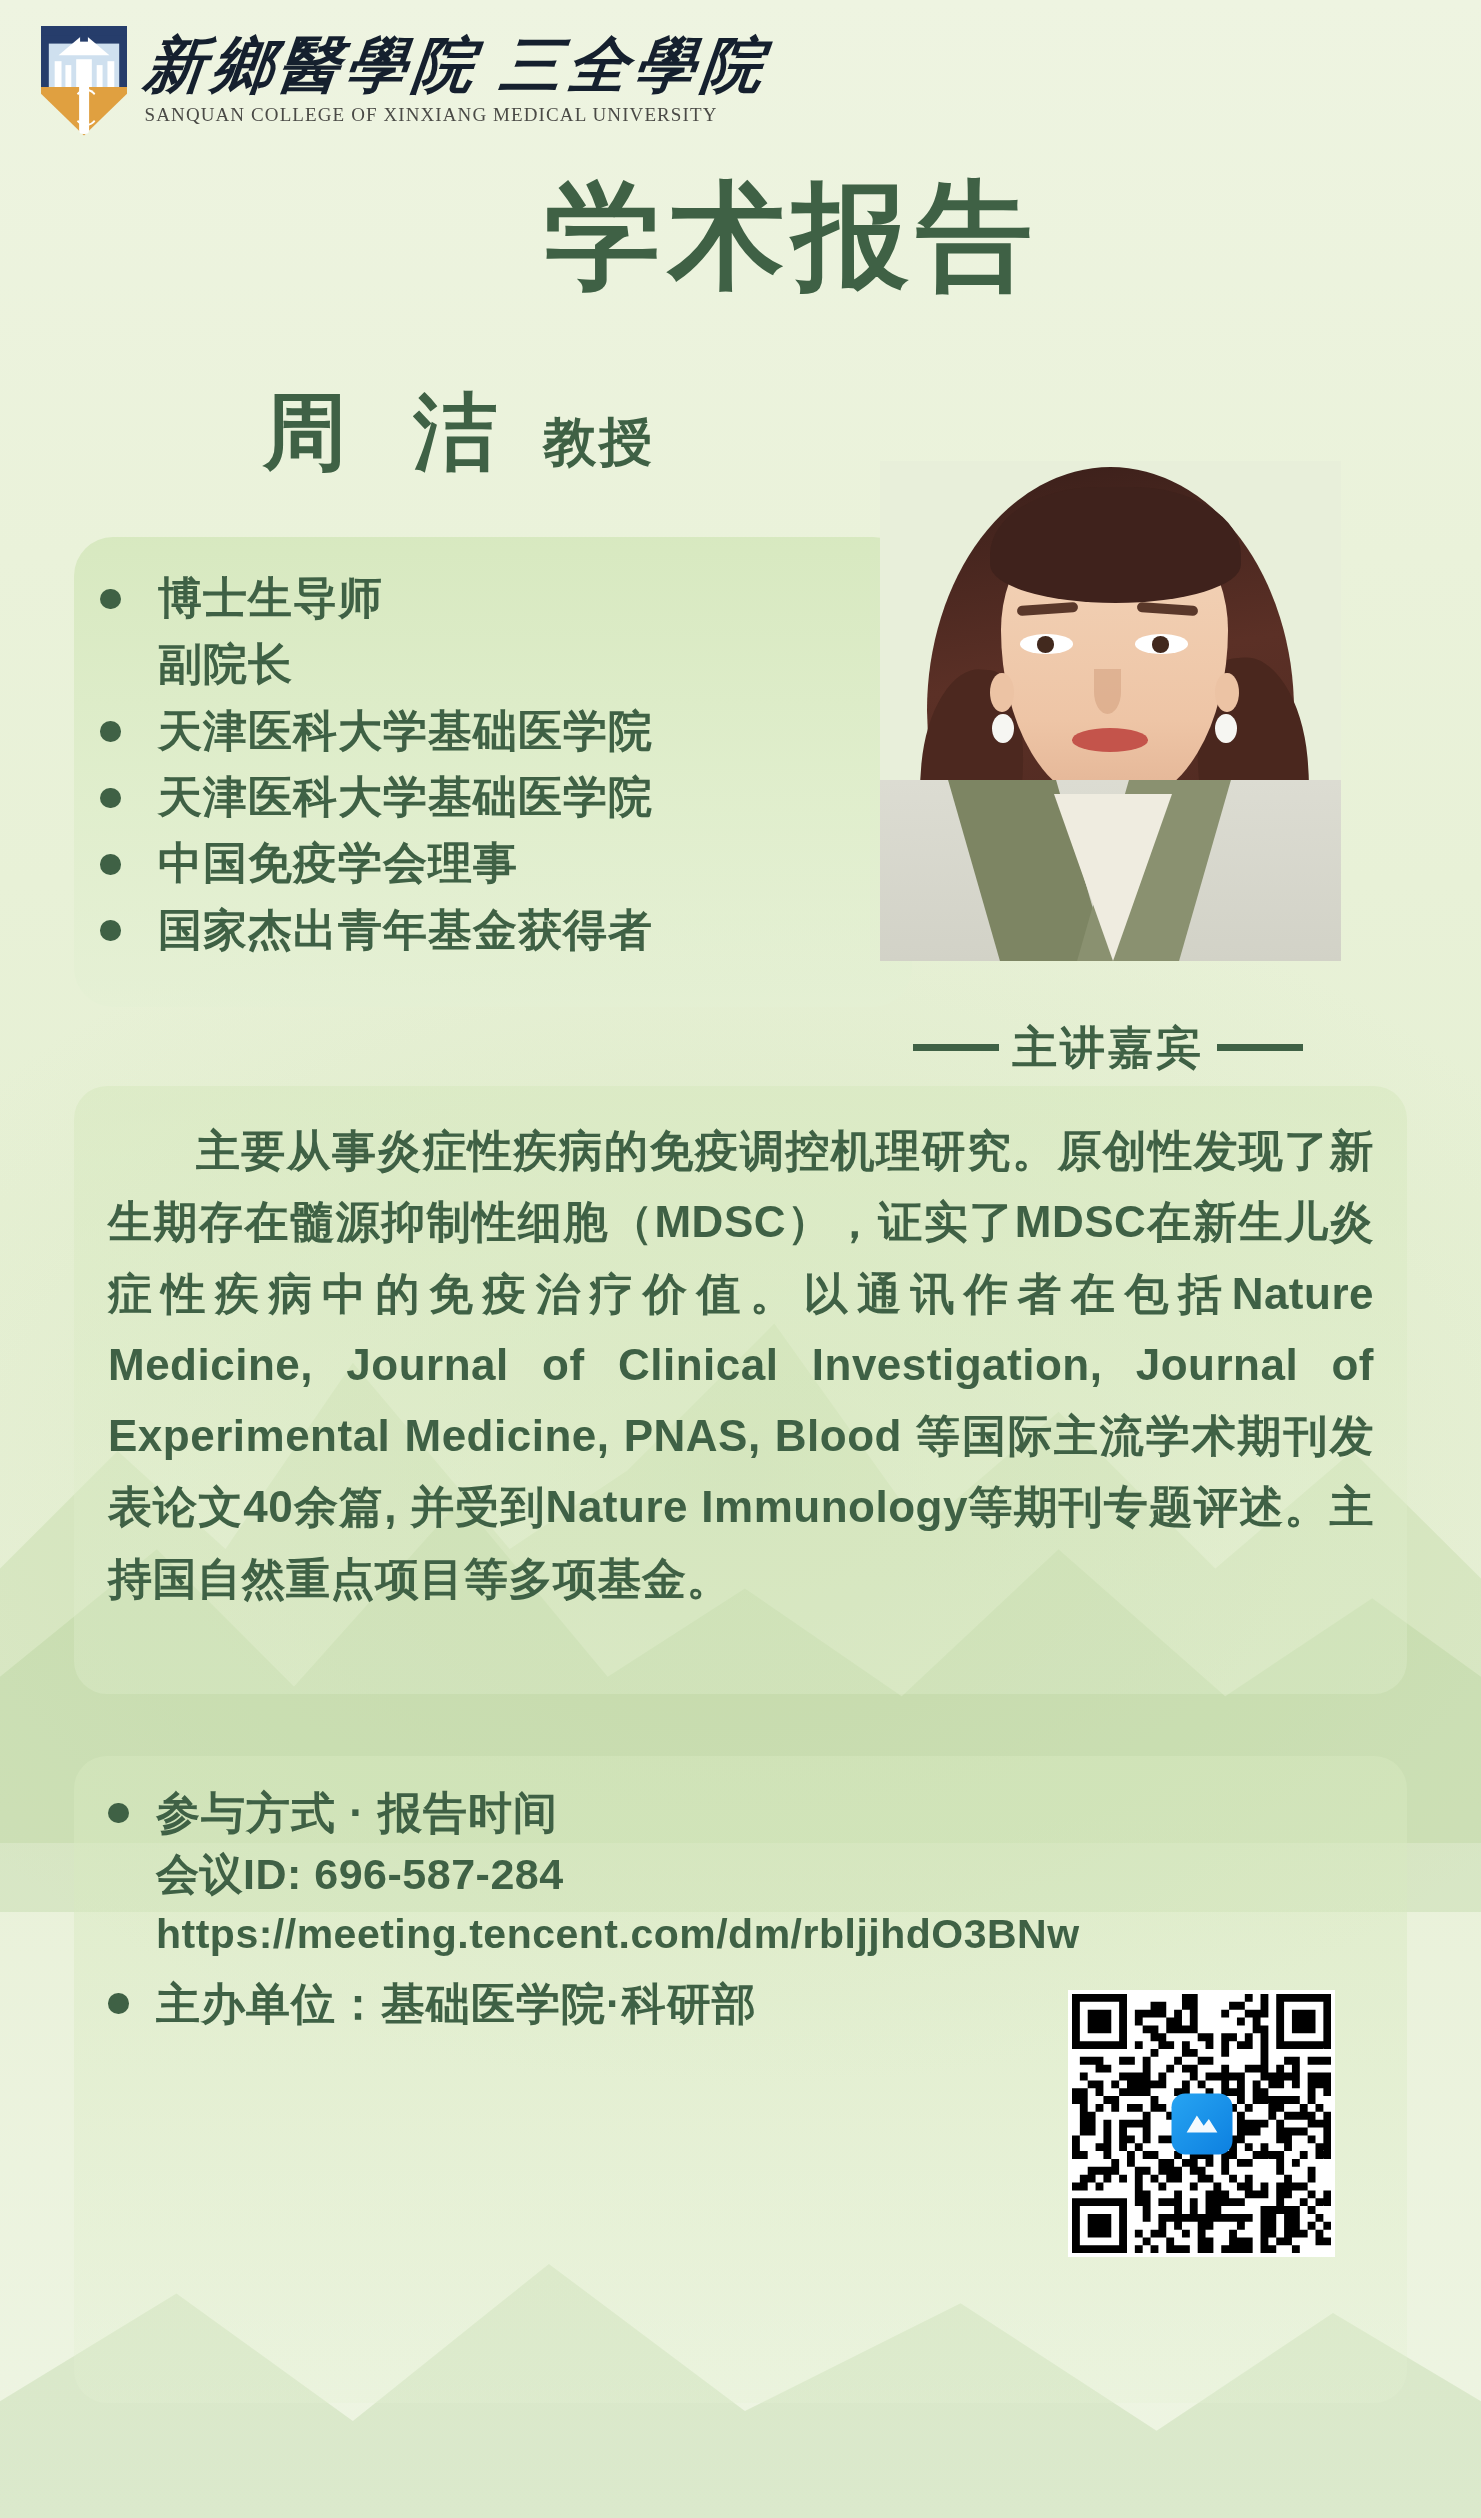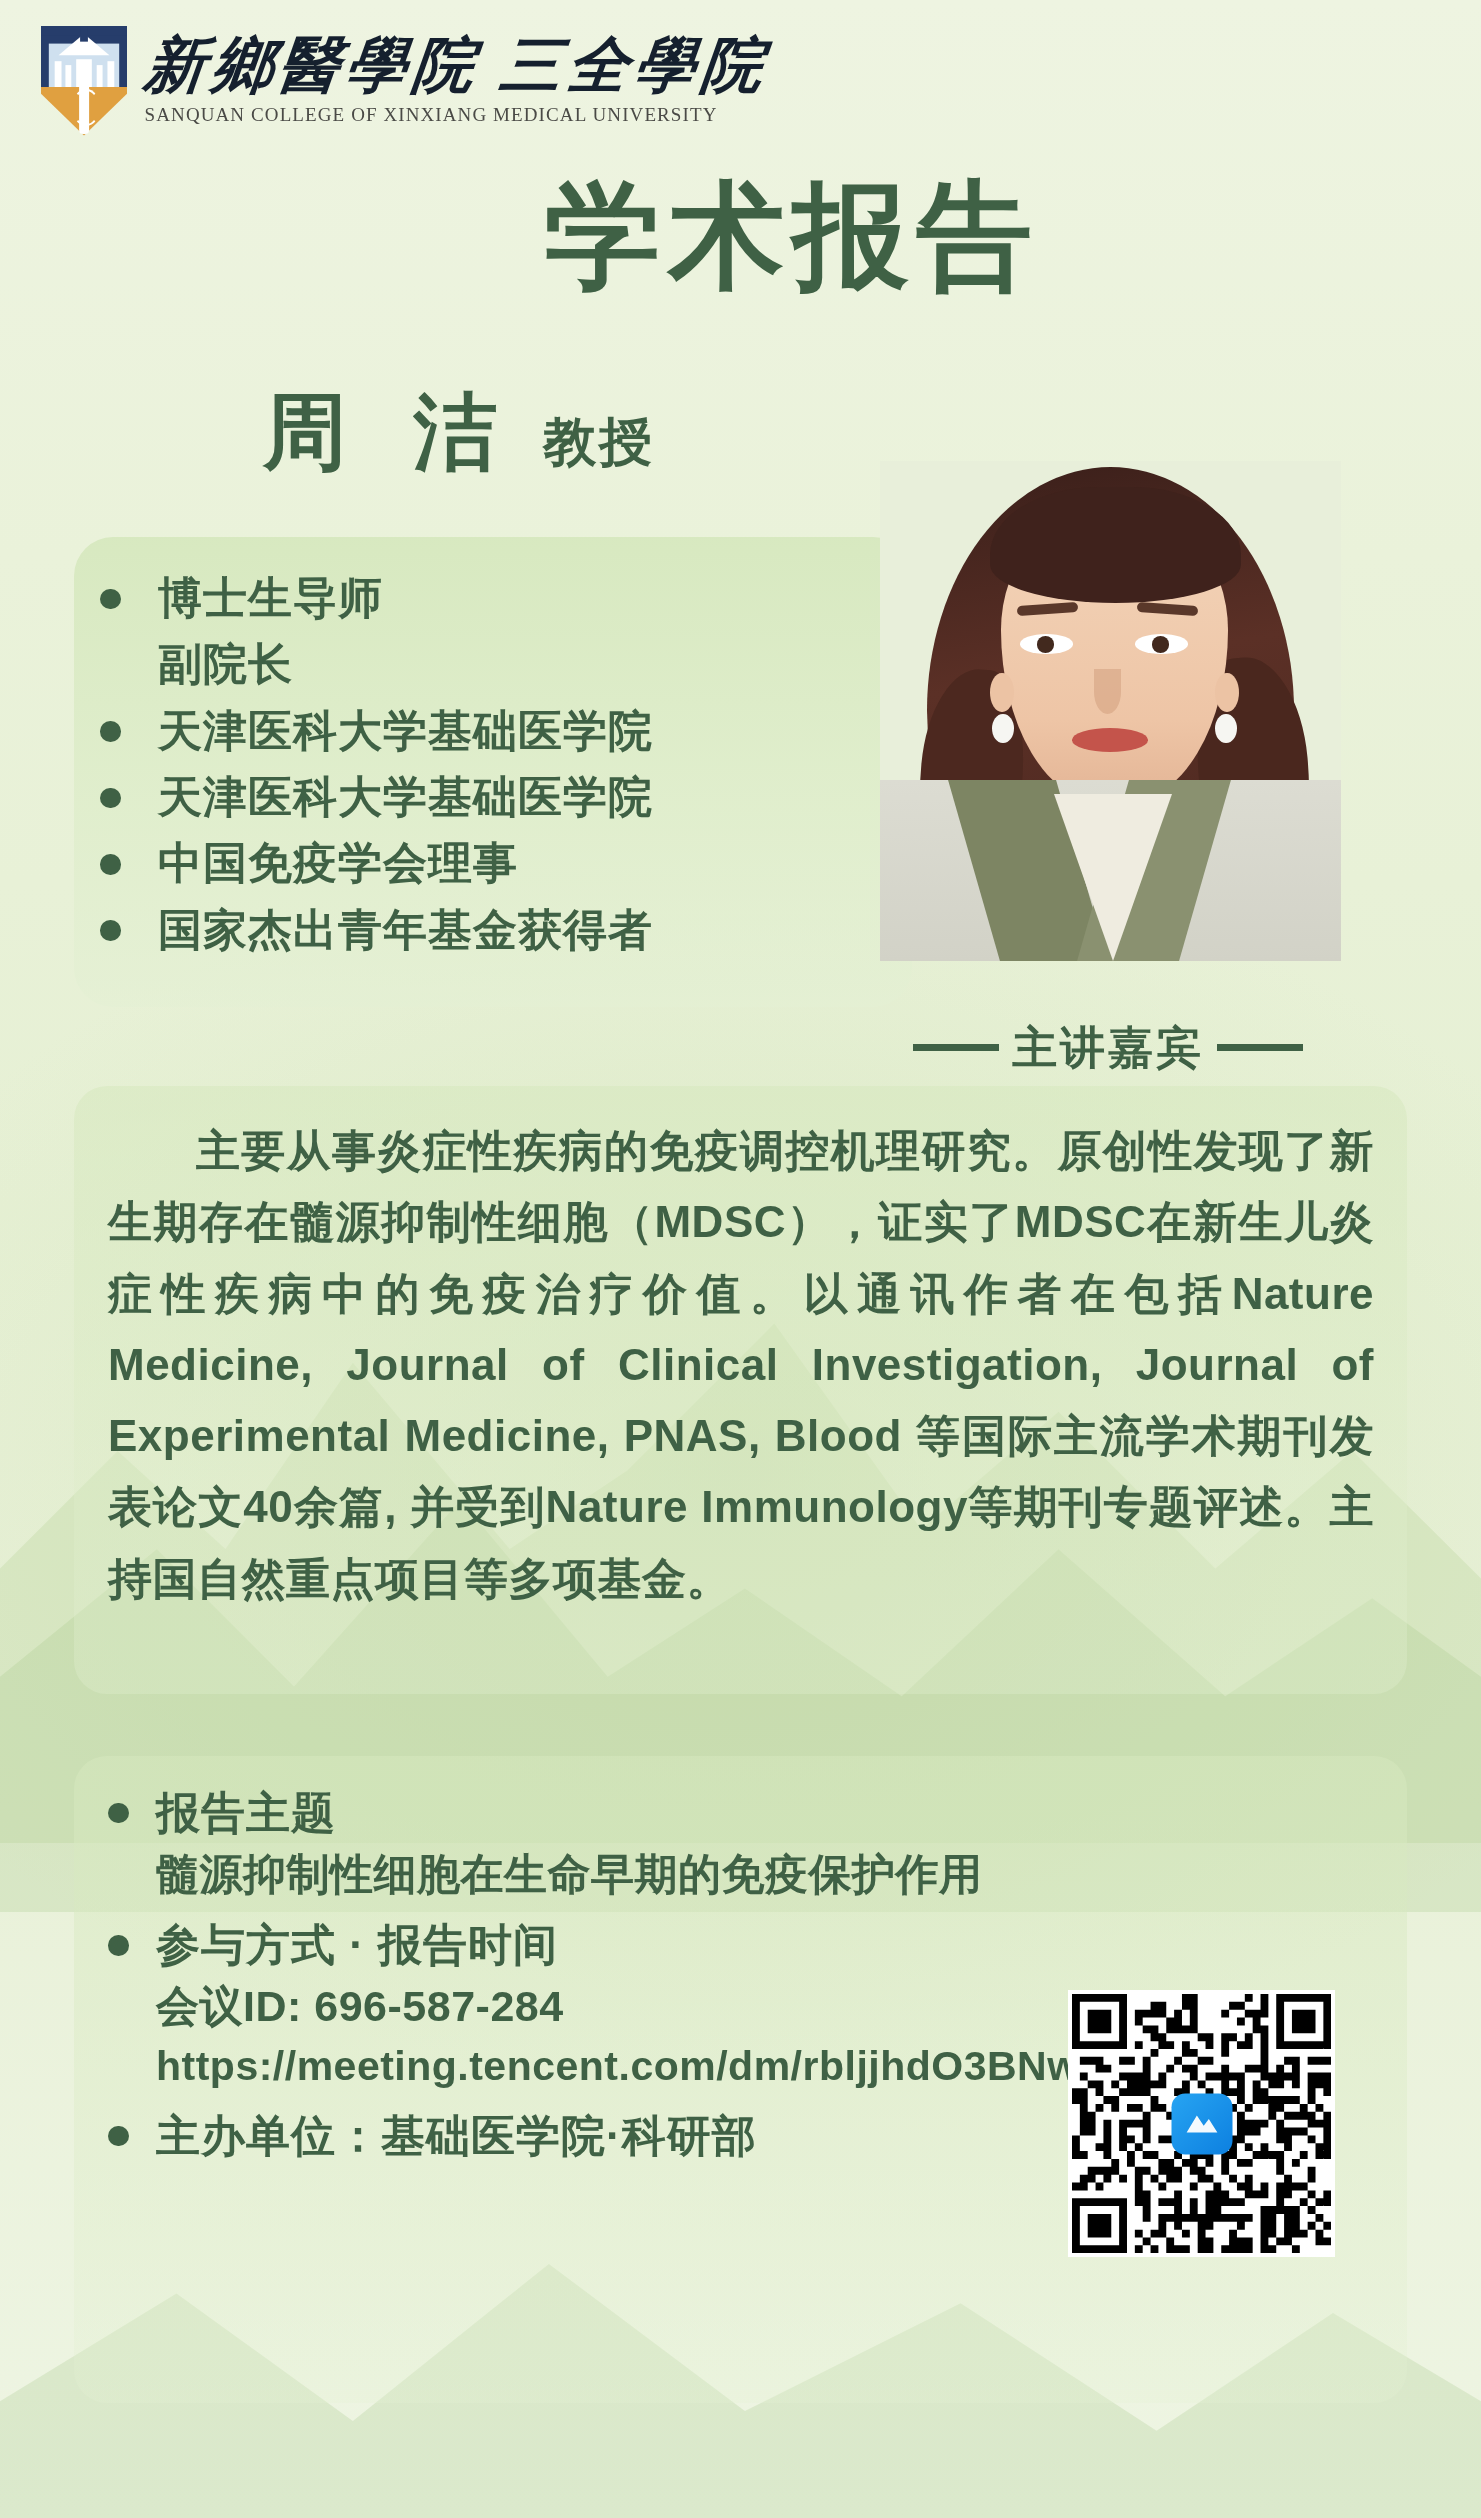--- a/index.html
+++ b/index.html
@@ -289,27 +289,20 @@
     <span class="guest-label">主讲嘉宾</span>
     <span class="g-line"></span>
   </div>
 
   <div class="bio-card"></div>
   <div class="bio-text">主要从事炎症性疾病的免疫调控机理研究。原创性发现了新生期存在髓源抑制性细胞（MDSC），证实了MDSC在新生儿炎症性疾病中的免疫治疗价值。以通讯作者在包括Nature Medicine, Journal of Clinical Investigation, Journal of Experimental Medicine, PNAS, Blood 等国际主流学术期刊发表论文40余篇, 并受到Nature Immunology等期刊专题评述。主持国自然重点项目等多项基金。</div>
 
   <div class="det-card"></div>
   <div class="det-list">
 
-    <div class="det-block">
-      <div class="det-head">
-        <span class="bullet"></span>
-        <span class="det-head-txt">报告主题</span>
-      </div>
-      <div class="det-sub">髓源抑制性细胞在生命早期的免疫保护作用</div>
-    </div>
 
 
     <div class="det-block">
       <div class="det-head">
         <span class="bullet"></span>
         <span class="det-head-txt">参与方式 · 报告时间</span>
       </div>
       <div class="det-sub">会议ID: 696-587-284</div>
       <div class="det-sub small">https://meeting.tencent.com/dm/rbljjhdO3BNw</div>
     </div>

